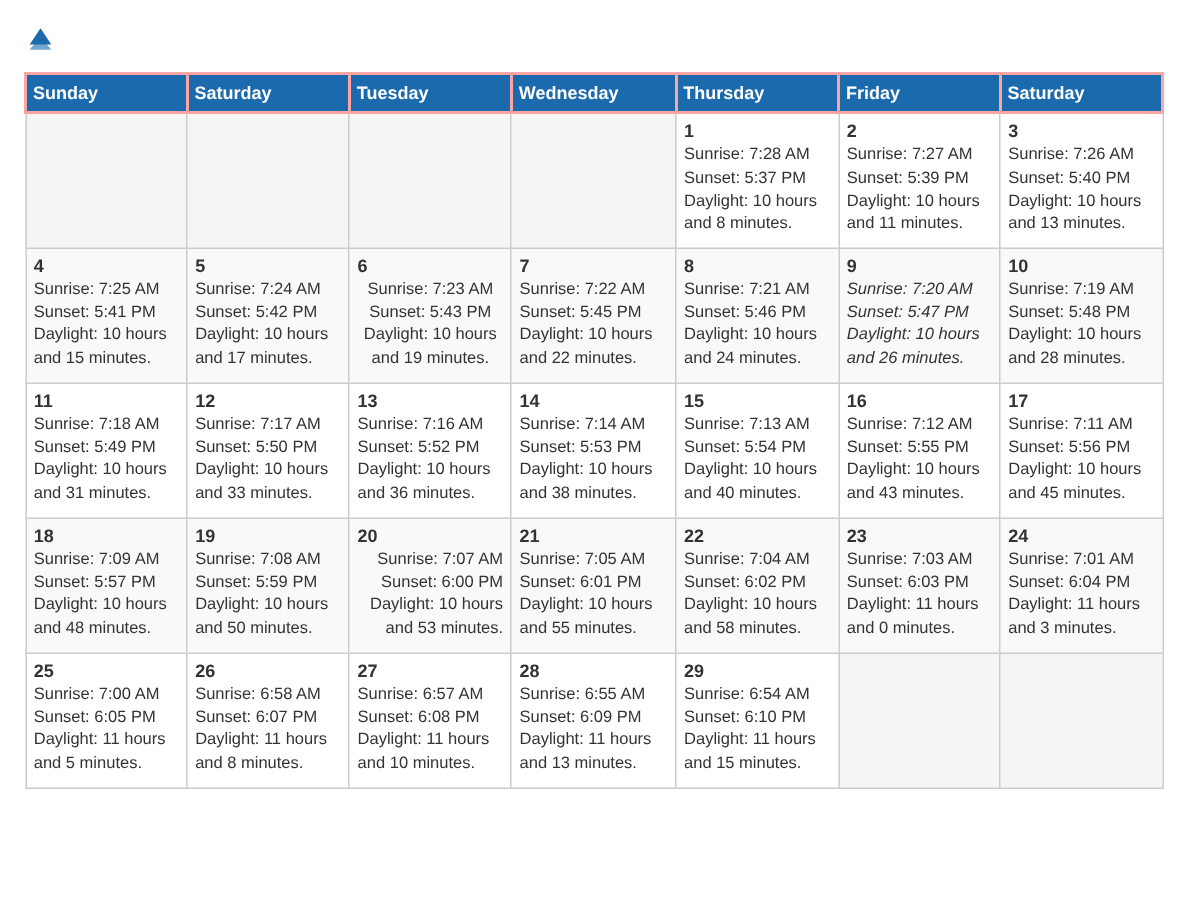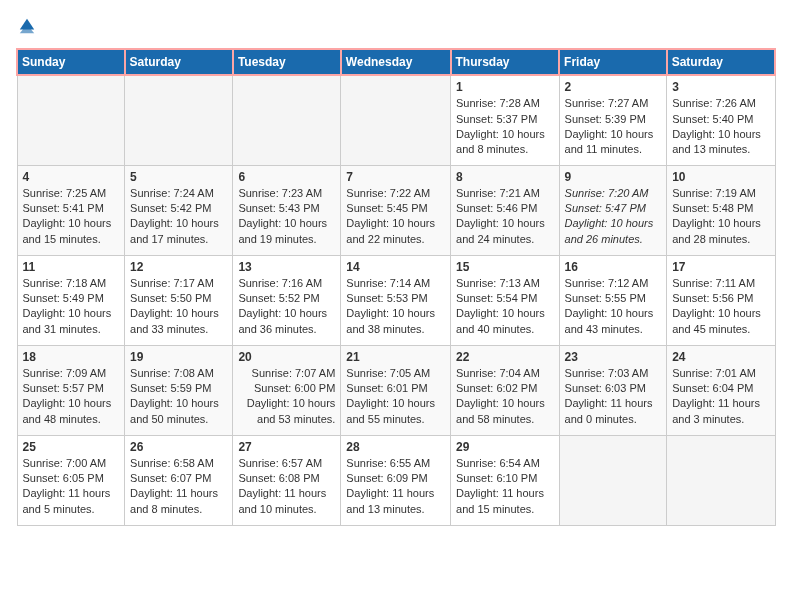--- a/index.html
+++ b/index.html
@@ -160,21 +160,21 @@
         </td>
         <td>
           <div class="day-num">5</div>
           <div class="day-info" style="white-space: pre-line;">Sunrise: 7:24 AM
 Sunset: 5:42 PM
 Daylight: 10 hours
 and 17 minutes.</div>
         </td>
         <td>
           <div class="day-num">6</div>
-          <div class="day-info" style="white-space: pre-line;">Sunrise: 7:23 AM
+          <div class="day-info" style="white-space: pre-line; text-align: center;">Sunrise: 7:23 AM
 Sunset: 5:43 PM
 Daylight: 10 hours
 and 19 minutes.</div>
         </td>
         <td>
           <div class="day-num">7</div>
           <div class="day-info" style="white-space: pre-line;">Sunrise: 7:22 AM
 Sunset: 5:45 PM
 Daylight: 10 hours
 and 22 minutes.</div>

